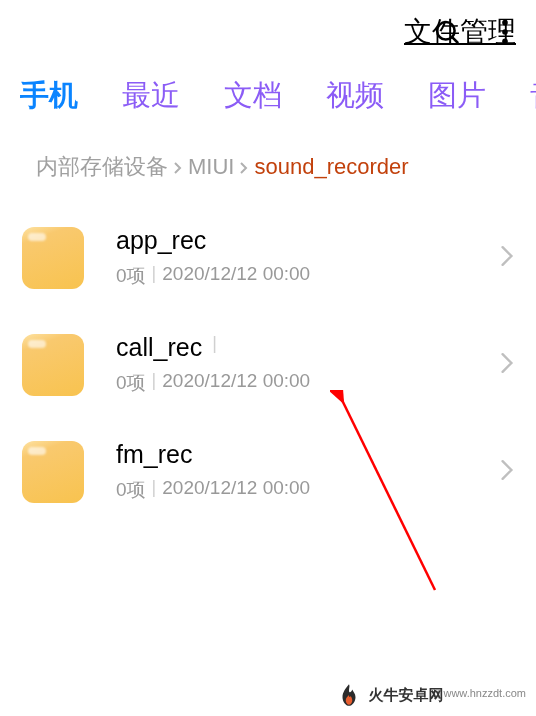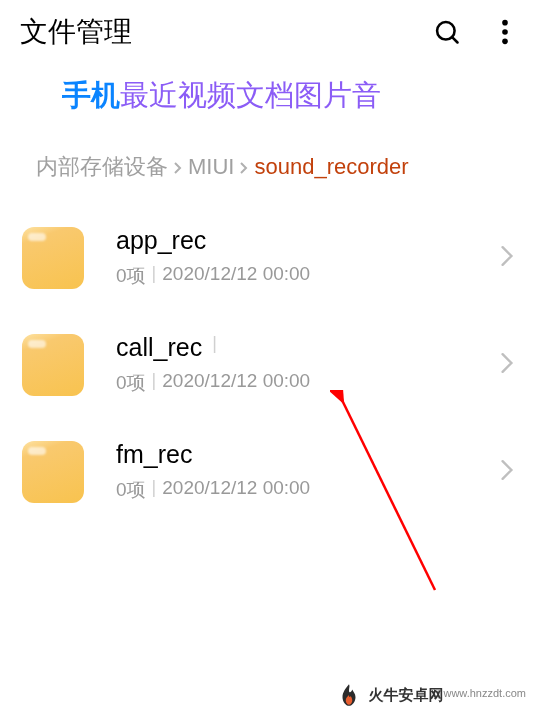--- a/index.html
+++ b/index.html
@@ -11,24 +11,25 @@
       width: 536px;
       height: 716px;
       background: #fff;
       font-family: -apple-system, "PingFang SC", "Microsoft YaHei", sans-serif;
       position: relative;
       overflow: hidden;
     }
     .header {
       display: flex;
       align-items: center;
-      justify-content: flex-start;
+      justify-content: flex-end;
       position: relative;
       height: 64px;
       padding: 0 20px;
+      text-decoration: underline;
     }
     .header-title {
       font-size: 28px;
       font-weight: 500;
       color: #000;
     }
     .header-actions {
       position: absolute;
       right: 16px;
       display: flex;
@@ -39,22 +40,22 @@
       width: 30px;
       height: 30px;
       display: flex;
       align-items: center;
       justify-content: center;
       cursor: pointer;
     }
     .tabs {
       display: flex;
       padding: 12px 20px 8px;
+      gap: 44px;
       border-bottom: none;
-      margin-left: 42px;
     }
     .tab {
       font-size: 29px;
       color: #8b5cf6;
       font-weight: 400;
       cursor: pointer;
       white-space: nowrap;
     }
     .tab.active {
       color: #0a84ff;
@@ -192,22 +193,22 @@
         <circle cx="3" cy="12" r="2.4"></circle>
         <circle cx="3" cy="20" r="2.4"></circle>
       </svg>
     </div>
   </div>
 </div>
 
 <div class="tabs">
   <div class="tab active">手机</div>
   <div class="tab">最近</div>
+  <div class="tab">文档</div>
   <div class="tab">视频</div>
-  <div class="tab">文档</div>
   <div class="tab">图片</div>
   <div class="tab">音</div>
 </div>
 
 <div class="breadcrumb">
   <span class="crumb">内部存储设备</span>
   <span class="chev">
     <svg width="12" height="12" viewBox="0 0 12 12" fill="none" stroke="#b0b0b0" stroke-width="2">
         <polyline points="3,1 8,6 3,11"></polyline>
       </svg>

